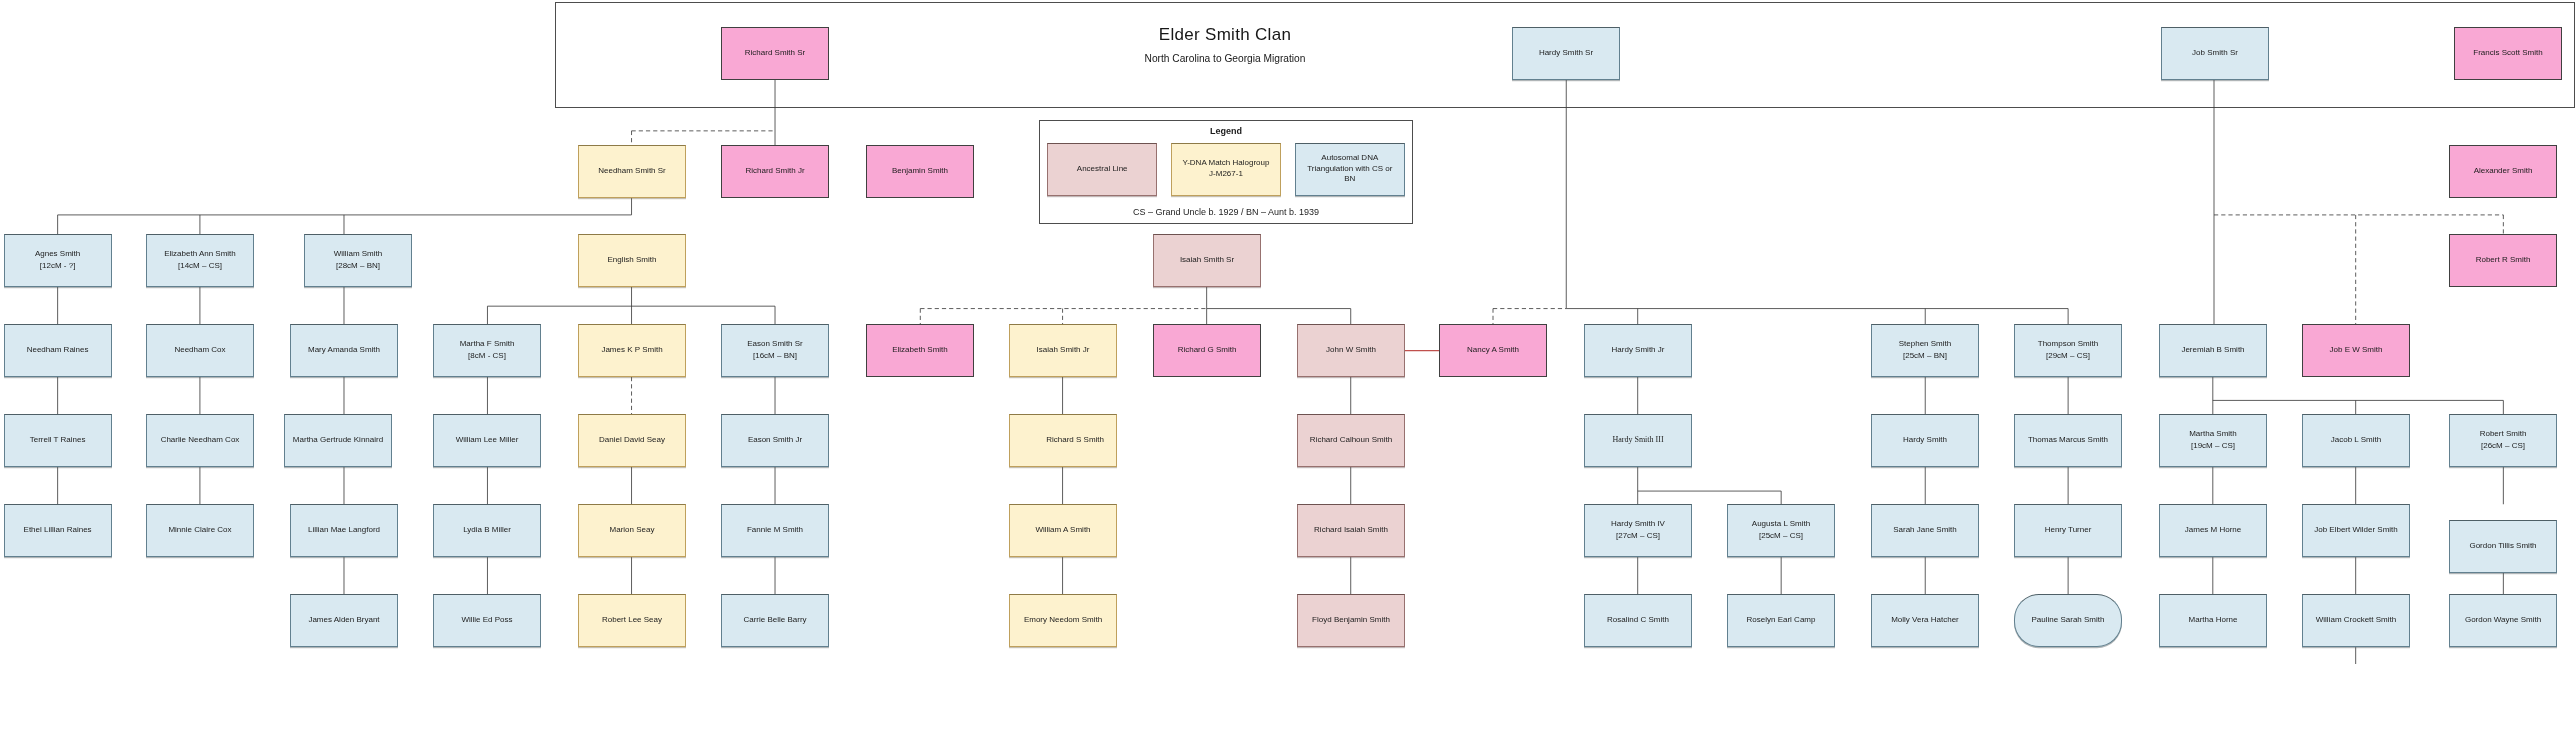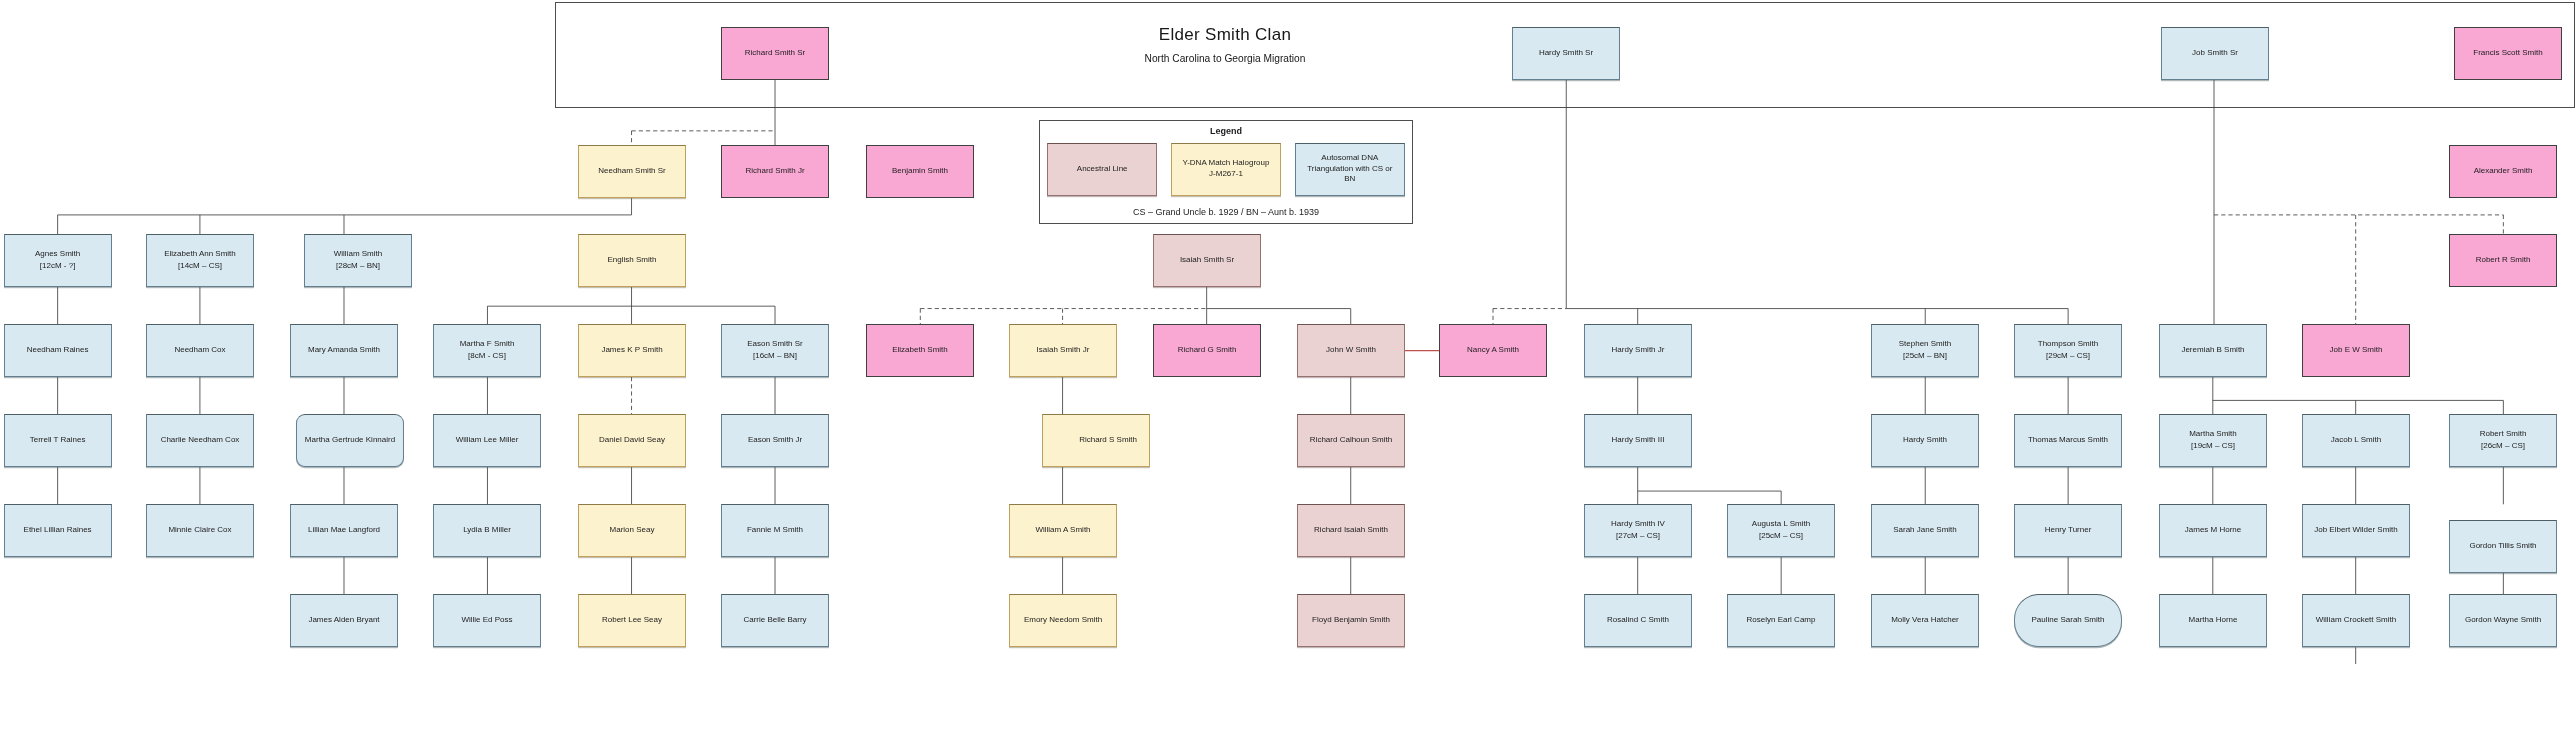--- a/index.html
+++ b/index.html
@@ -227,39 +227,39 @@
       </div>
       <div class="node t-plain" style="left: 2302px; top: 324px;">
         <div>Job E W Smith</div>
       </div>
       <div class="node t-autosomal" style="left: 3.6px; top: 414px;">
         <div>Terrell T Raines</div>
       </div>
       <div class="node t-autosomal" style="left: 146px; top: 414px;">
         <div>Charlie Needham Cox</div>
       </div>
-      <div class="node t-autosomal" style="left: 296px; top: 414px; border-radius: 9px;">
+      <div class="node t-autosomal" style="left: 284px; top: 414px;">
         <div>Martha Gertrude Kinnaird</div>
       </div>
       <div class="node t-autosomal" style="left: 433px; top: 414px;">
         <div>William Lee Miller</div>
       </div>
       <div class="node t-ydna" style="left: 578px; top: 414px;">
         <div>Daniel David Seay</div>
       </div>
       <div class="node t-autosomal" style="left: 721px; top: 414px;">
         <div>Eason Smith Jr</div>
       </div>
-      <div class="node t-ydna" style="left: 1042px; top: 414px; padding-left: 29px;">
+      <div class="node t-ydna" style="left: 1009px; top: 414px; padding-left: 29px;">
         <div>Richard S Smith</div>
       </div>
       <div class="node t-ancestral" style="left: 1297px; top: 414px;">
         <div>Richard Calhoun Smith</div>
       </div>
-      <div class="node t-autosomal" style="left: 1584px; top: 414px;">
+      <div class="node t-autosomal" style="left: 1584px; top: 414px; font-family: Liberation Serif, serif;">
         <div>Hardy Smith III</div>
       </div>
       <div class="node t-autosomal" style="left: 1871px; top: 414px;">
         <div>Hardy Smith</div>
       </div>
       <div class="node t-autosomal" style="left: 2014px; top: 414px;">
         <div>Thomas Marcus Smith</div>
       </div>
       <div class="node t-autosomal" style="left: 2159px; top: 414px;">
         <div>Martha Smith</div>

